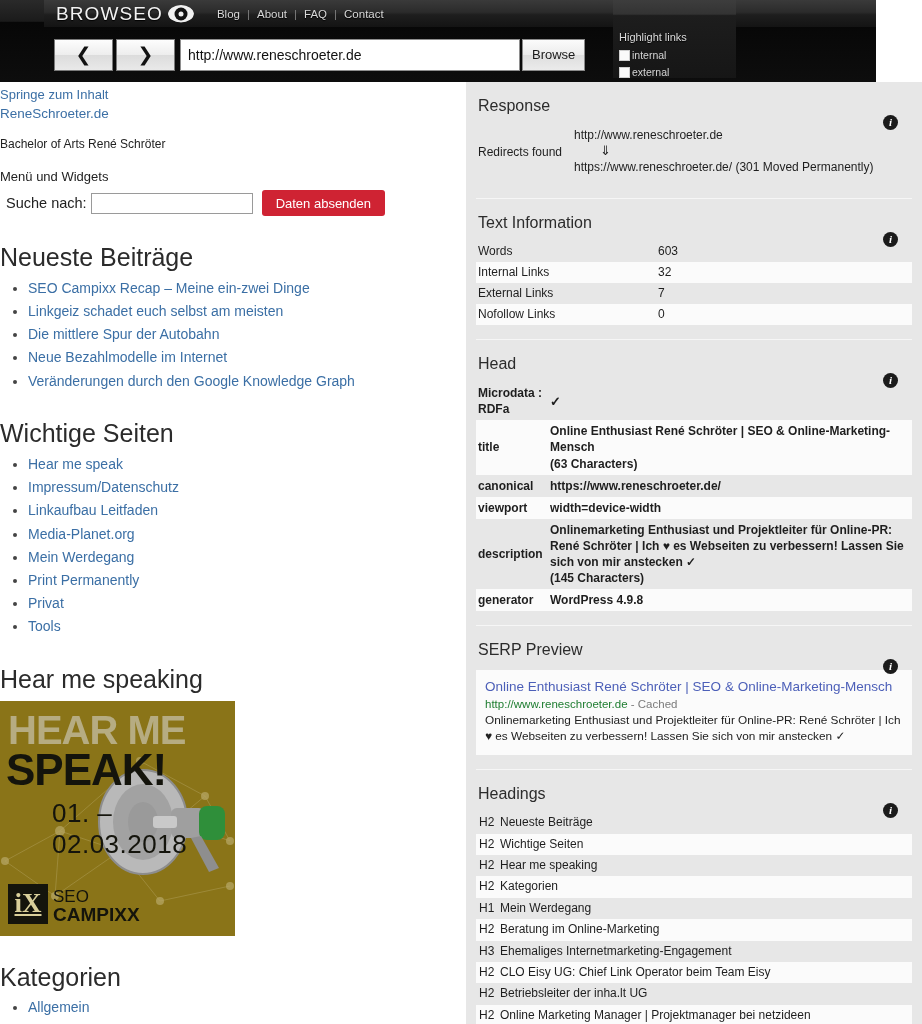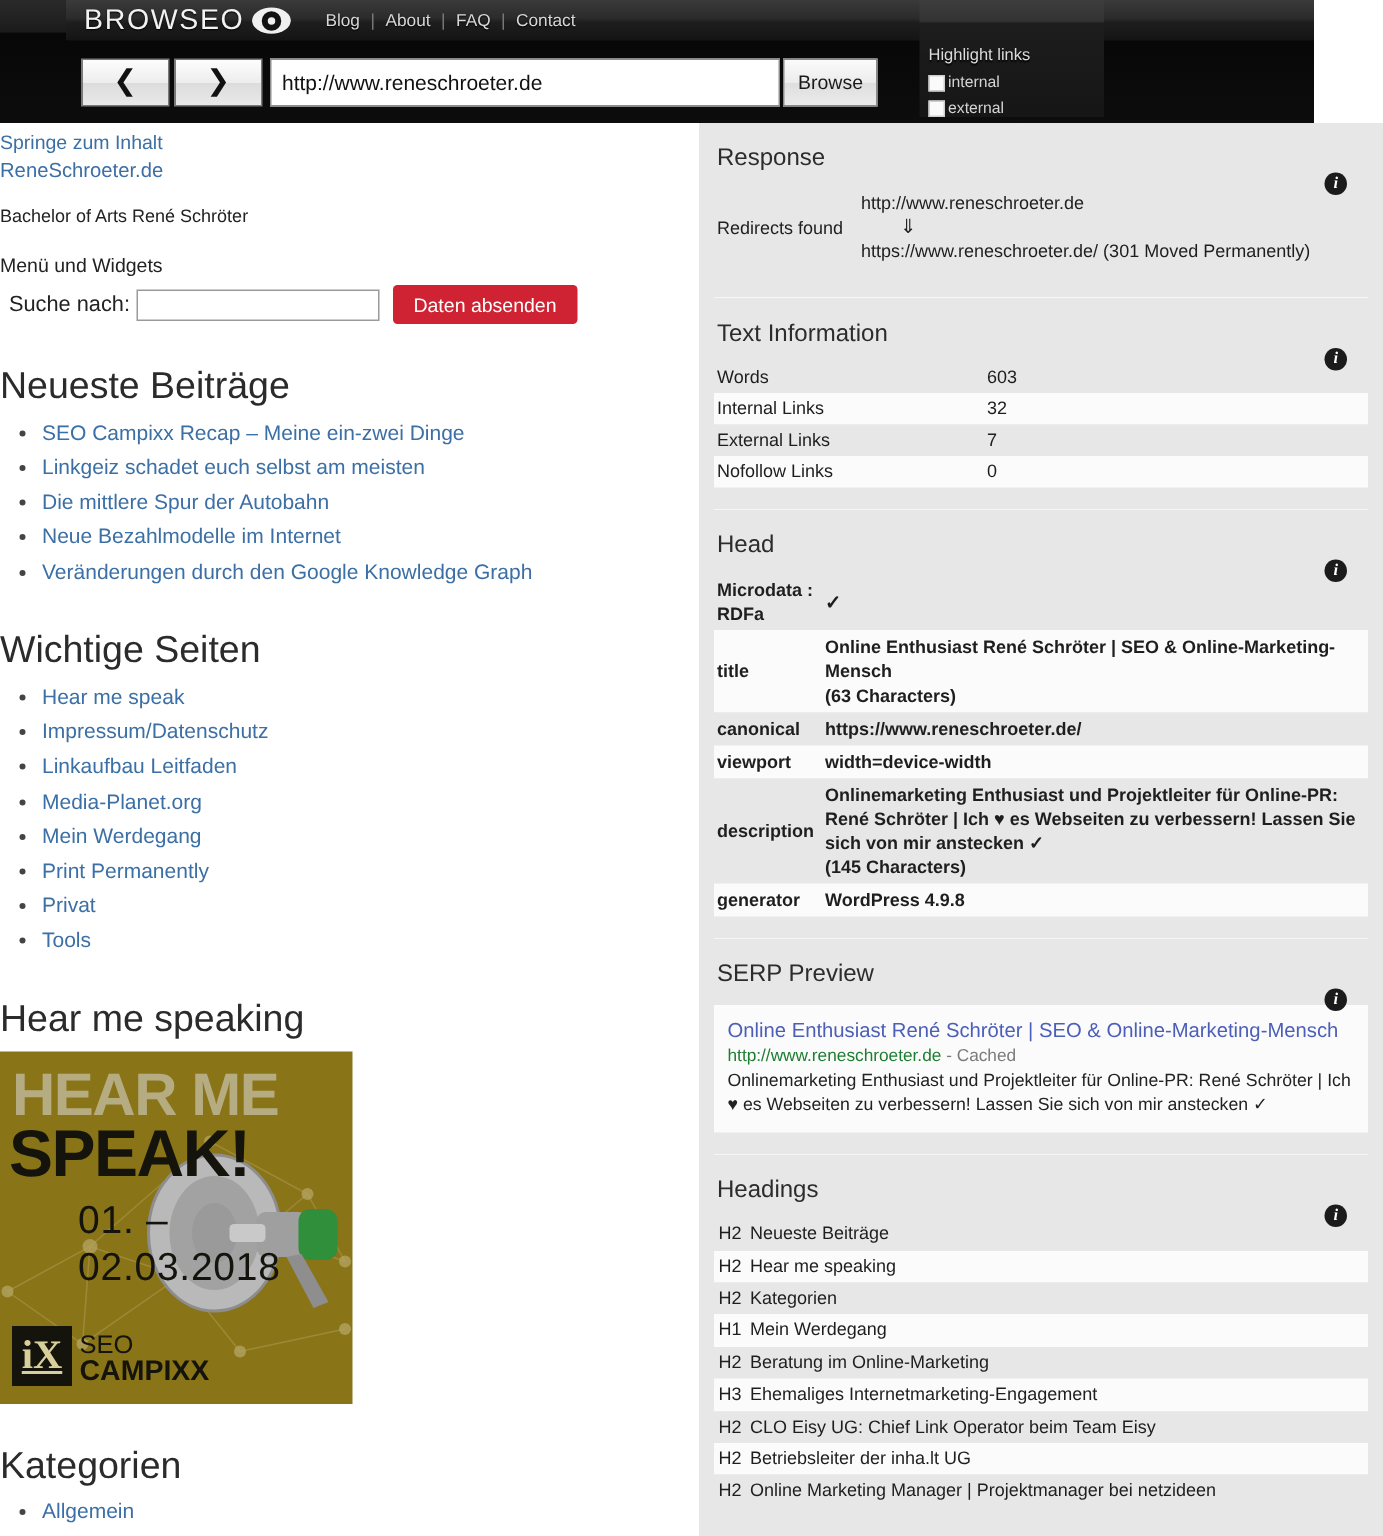--- a/index.html
+++ b/index.html
@@ -588,20 +588,21 @@
     </div>
     <div class="divider"></div>
 
     <div class="section">
       <div class="sec-head">
         <span>Headings</span>
         <span class="info-ico">i</span>
       </div>
       <div>
         <div class="hrow"><span class="lvl">H2</span><span>Neueste Beiträge</span></div>
+        <div class="hrow"><span class="lvl">H2</span><span>Wichtige Seiten</span></div>
         <div class="hrow"><span class="lvl">H2</span><span>Hear me speaking</span></div>
         <div class="hrow"><span class="lvl">H2</span><span>Kategorien</span></div>
         <div class="hrow"><span class="lvl">H1</span><span>Mein Werdegang</span></div>
         <div class="hrow"><span class="lvl">H2</span><span>Beratung im Online-Marketing</span></div>
         <div class="hrow"><span class="lvl">H3</span><span>Ehemaliges Internetmarketing-Engagement</span></div>
         <div class="hrow"><span class="lvl">H2</span><span>CLO Eisy UG: Chief Link Operator beim Team Eisy</span></div>
         <div class="hrow"><span class="lvl">H2</span><span>Betriebsleiter der inha.lt UG</span></div>
         <div class="hrow"><span class="lvl">H2</span><span>Online Marketing Manager | Projektmanager bei netzideen</span></div>
 
       </div>

